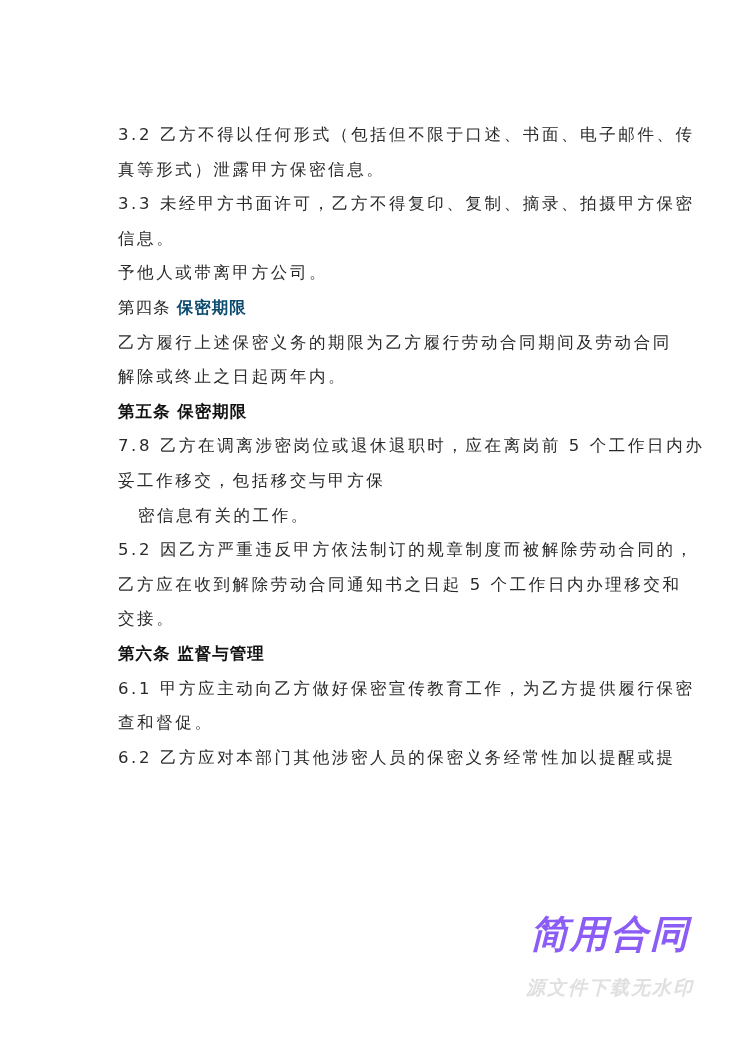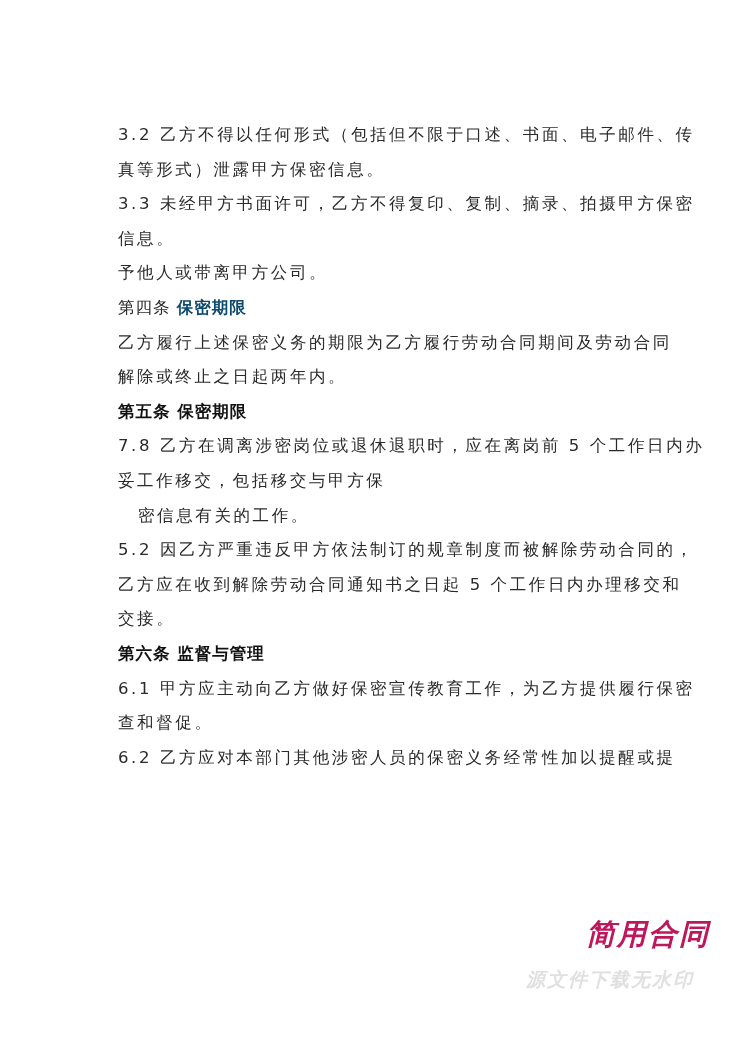--- a/index.html
+++ b/index.html
@@ -48,35 +48,34 @@
       left: 510px;
       top: 912px;
       width: 200px;
       text-align: center;
       pointer-events: none;
     }
     .wm-main {
       font-family: "DejaVu Sans", sans-serif;
       font-weight: bold;
       font-style: italic;
-      font-size: 29px;
+      font-size: 38px;
       line-height: 44px;
-      color: #be185d;
+      color: #8b5cf6;
       letter-spacing: 2px;
-      text-align: right;
     }
     .wm-sub {
       font-family: "DejaVu Sans", sans-serif;
       font-weight: bold;
       font-style: italic;
       font-size: 19px;
       line-height: 30px;
       color: #e0e0e0;
       letter-spacing: 2px;
-      margin-top: 8px;
+      margin-top: 16px;
     }
   </style>
 </head>
 <body>
 
 <div class="page">
   <div class="line">3.2 乙方不得以任何形式（包括但不限于口述、书面、电子邮件、传</div>
   <div class="line">真等形式）泄露甲方保密信息。</div>
   <div class="line">3.3 未经甲方书面许可，乙方不得复印、复制、摘录、拍摄甲方保密</div>
   <div class="line">信息。</div>

